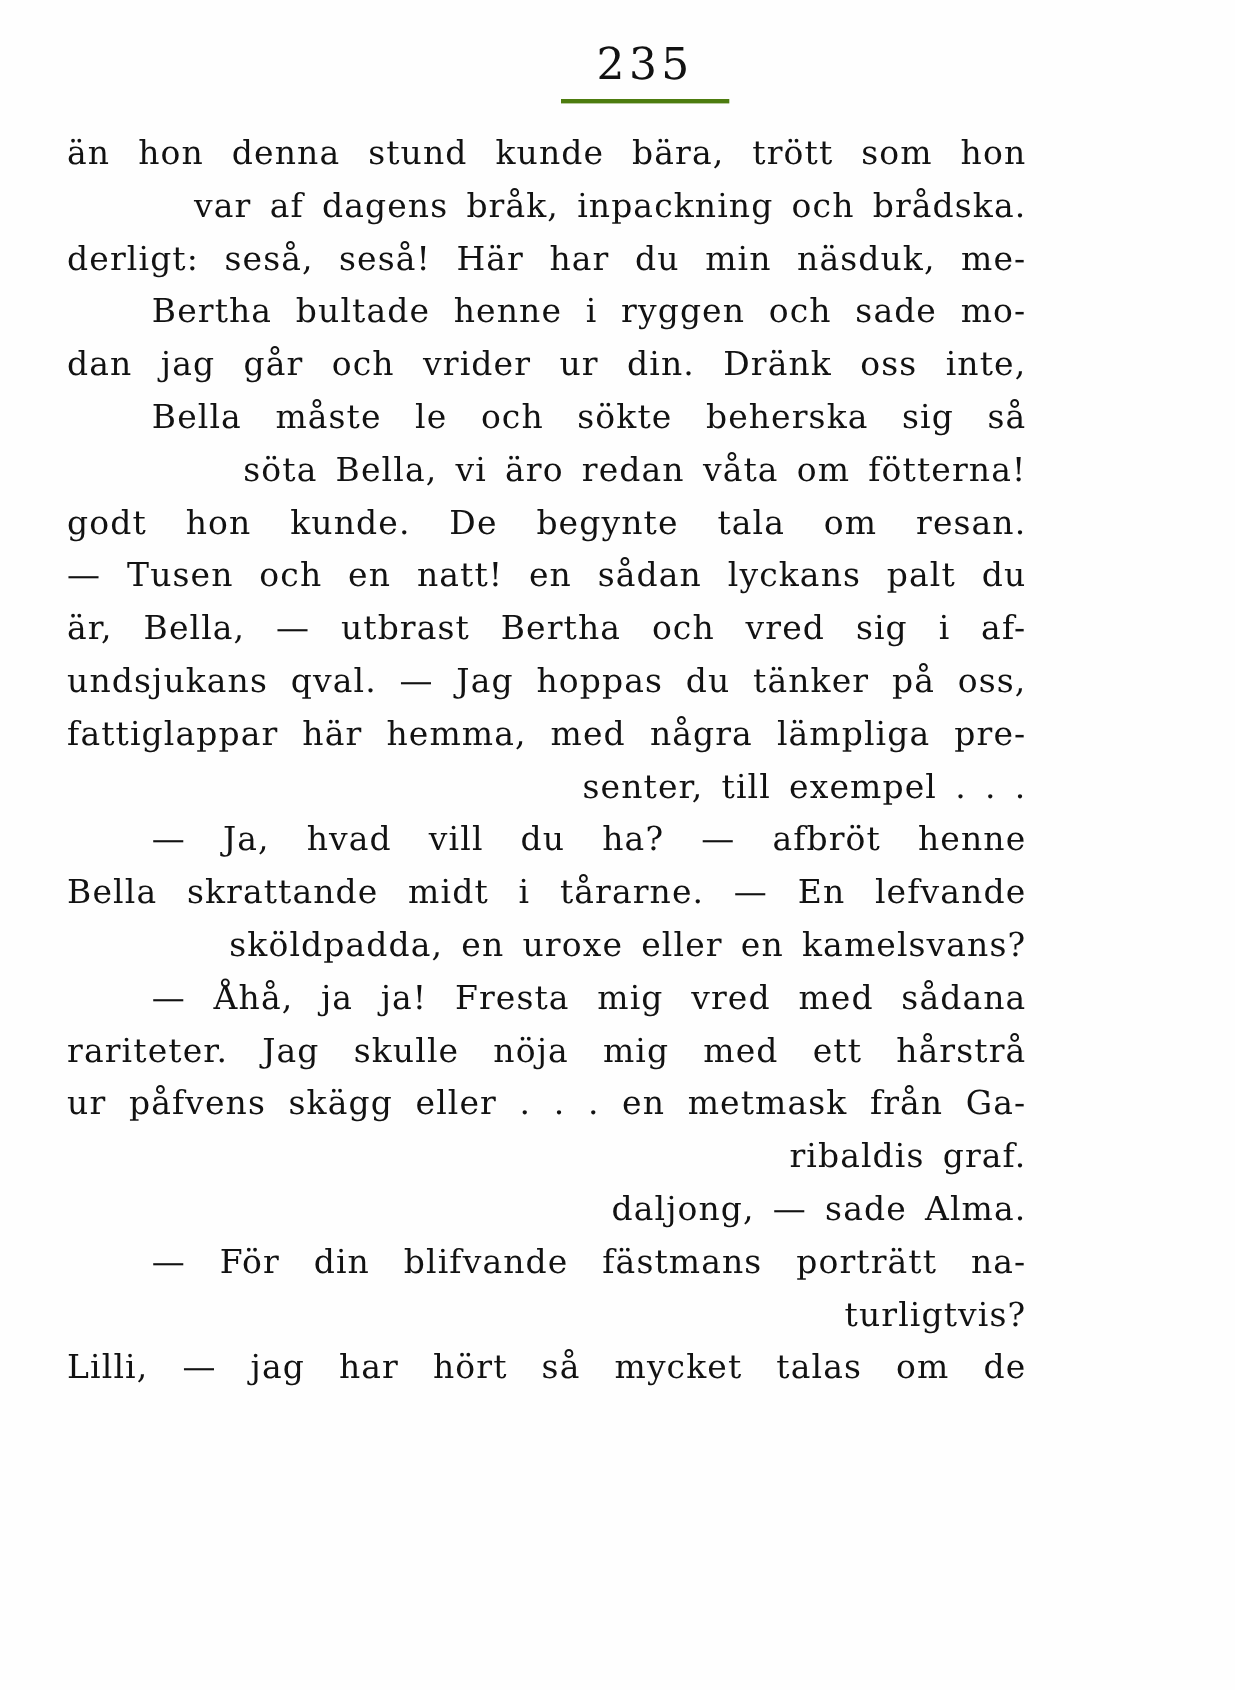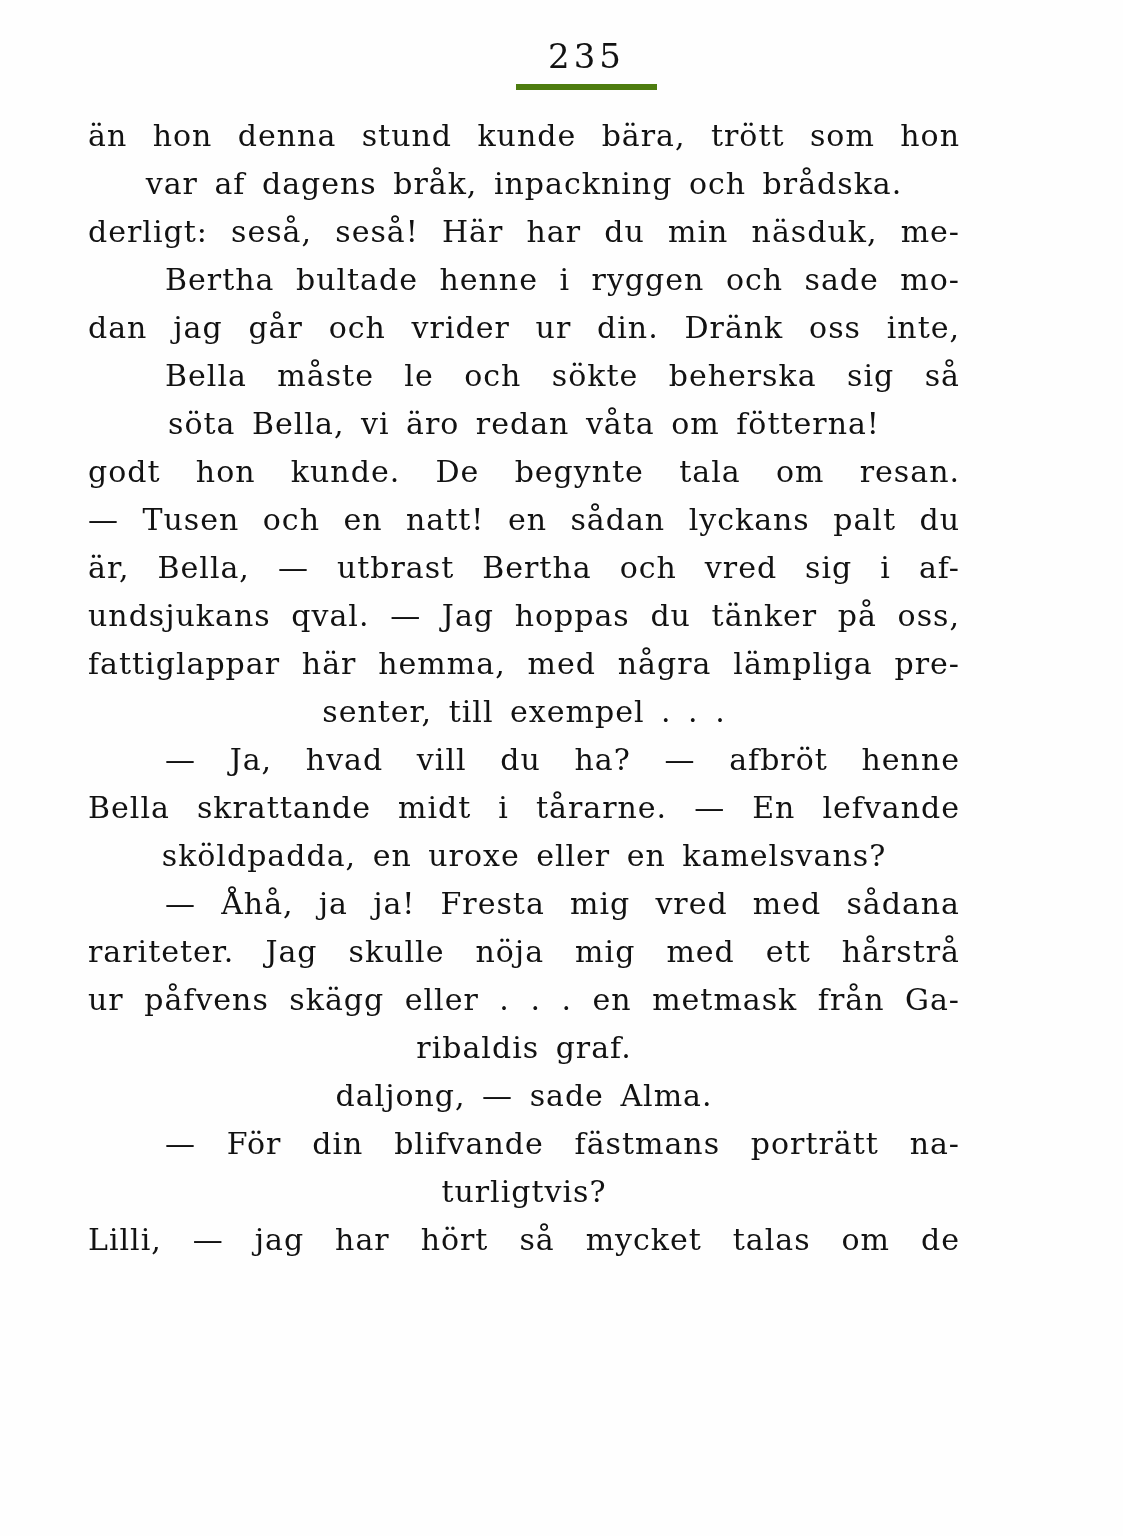--- a/index.html
+++ b/index.html
@@ -16,37 +16,37 @@
     color: #121212;
     font-family: "DejaVu Serif", "Liberation Serif", serif;
     overflow: hidden;
   }
   .page-header {
     padding-top: 36px;
     text-align: center;
   }
   .page-number {
     display: inline-block;
-    font-size: 34px;
+    font-size: 40px;
     letter-spacing: 4px;
     padding: 0 32px 8px 32px;
-    border-bottom: 6px solid #4d7c0f;
+    border-bottom: 4px solid #4d7c0f;
     transform: translateX(25px);
   }
   .text-block {
     margin-top: 22px;
-    margin-left: 88px;
+    margin-left: 61px;
     width: 872px;
     font-size: 30px;
     line-height: 48px;
     letter-spacing: 1px;
     word-spacing: 6px;
   }
   .line {
-    text-align: center;
+    text-align: right;
     white-space: normal;
   }
   .line.justify {
     text-align: justify;
     text-align-last: justify;
   }
   .line.indent {
     text-indent: 77px;
   }
 </style>

